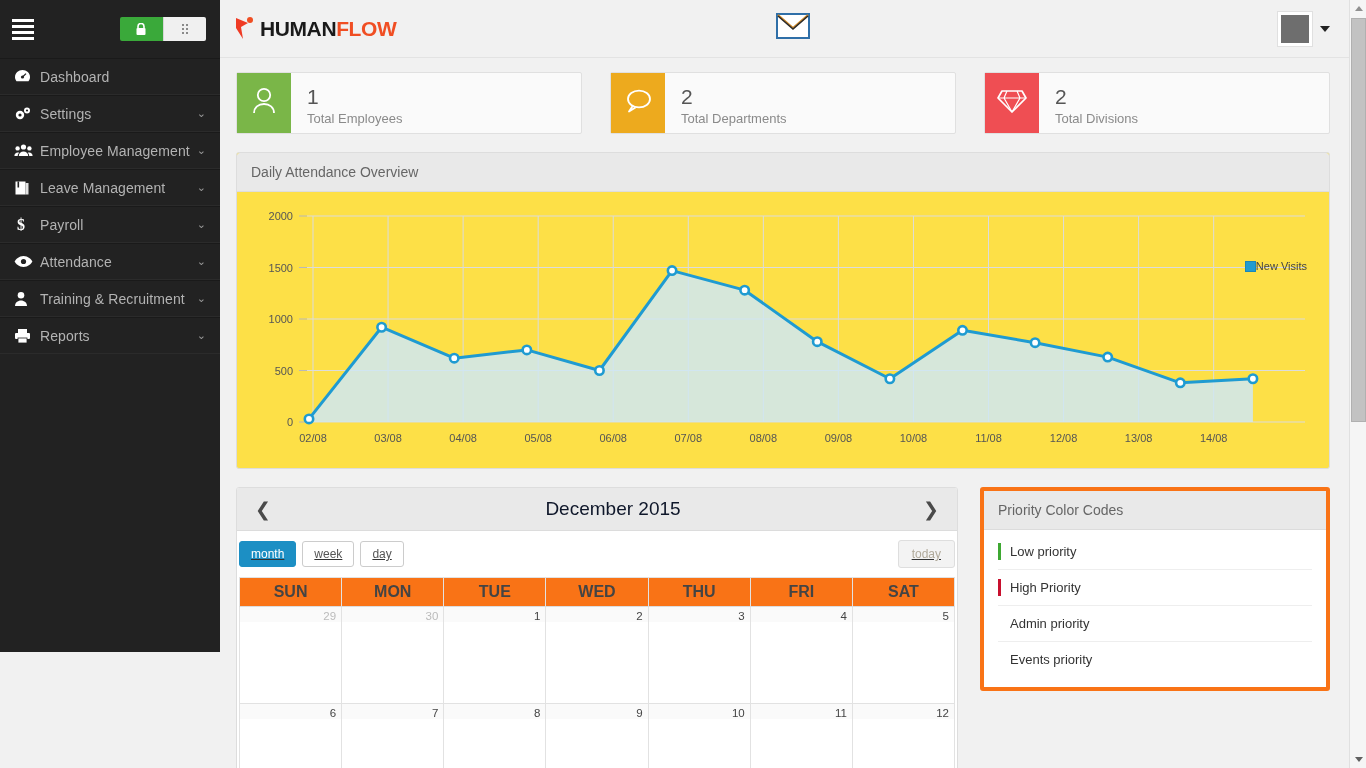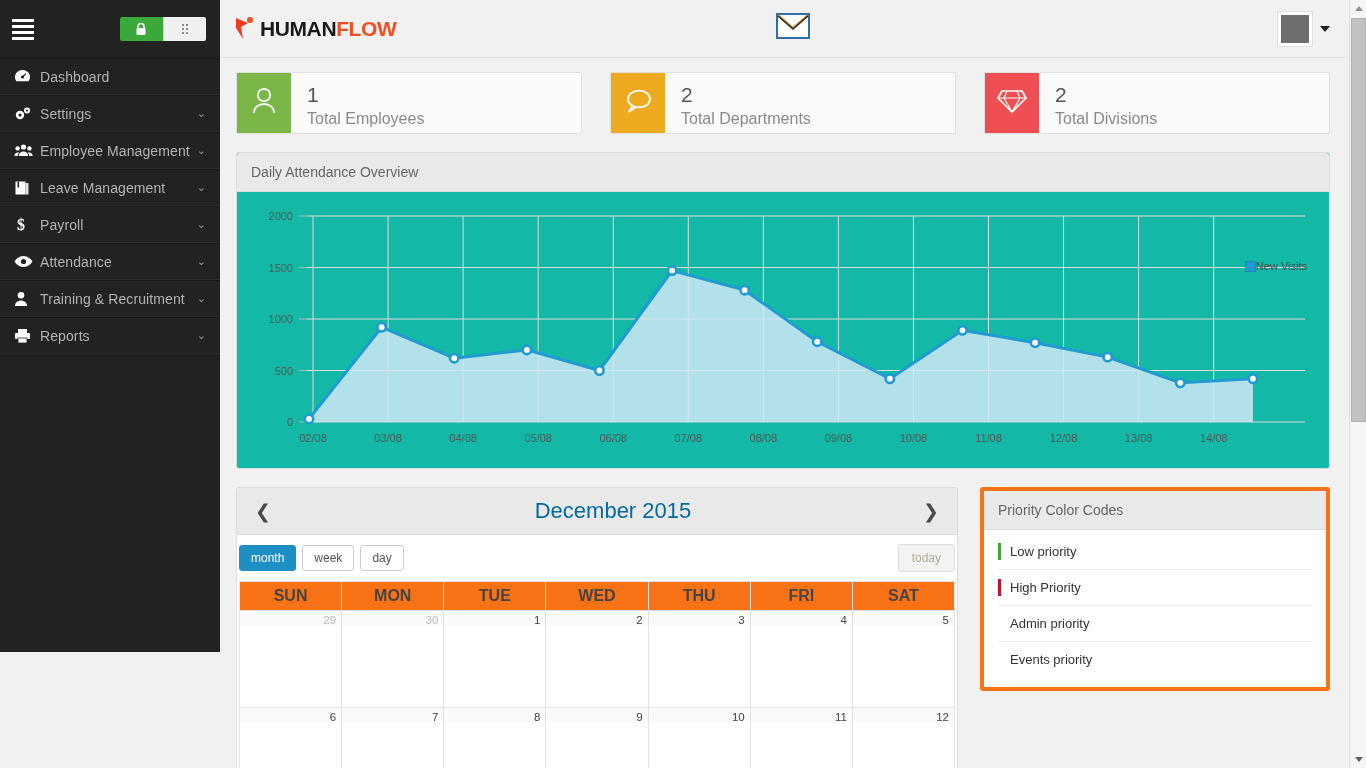--- a/index.html
+++ b/index.html
@@ -78,24 +78,24 @@
   .stat-card {
     flex: 1; height: 62px; display: flex; background: #fafafa;
     border: 1px solid #e0e0e0; border-radius: 2px;
   }
   .stat-icon {
     width: 54px; min-width: 54px; display: flex; align-items: center; justify-content: center;
     color: #fff;
   }
   .stat-body { padding: 6px 0 0 16px; display: flex; flex-direction: column; justify-content: center; }
   .stat-num { font-size: 21px; color: #555; line-height: 1.05; font-weight: 300; }
-  .stat-label { font-size: 16px; color: #8a8a8a; margin-top: 3px; }
-
-  
-  .panel { background: #14b8a6; border: 1px solid #dddddd; border-radius: 3px; margin-top: 18px; }
+  .stat-label { font-size: 13px; color: #8a8a8a; margin-top: 3px; }
+
+  
+  .panel { background: #fde047; border: 1px solid #dddddd; border-radius: 3px; margin-top: 18px; }
   .panel-head {
     background: #e9e9e9; border-bottom: 1px solid #dddddd;
     padding: 11px 14px; font-size: 14px; color: #666; border-radius: 3px 3px 0 0;
   }
   .panel-body { padding: 10px 14px 14px 14px; }
 
   
   .chart-wrap { position: relative; height: 252px; }
   .chart-svg { display: block; }
   .axis-text { font-family: "Liberation Sans", sans-serif; font-size: 11px; fill: #555; }
@@ -104,22 +104,22 @@
   .legend-text { font-size: 11px; color: #444; }
 
   
   .bottom-row { display: flex; gap: 22px; margin-top: 18px; align-items: flex-start; }
   .cal-panel { width: 722px; background: #fff; border: 1px solid #dddddd; border-radius: 3px; overflow: hidden; }
   .cal-head {
     background: #e9e9e9; display: flex; align-items: center; justify-content: space-between;
     padding: 10px 18px; border-bottom: 1px solid #dcdcdc;
   }
   .cal-arrow { font-size: 19px; color: #4a4a4a; cursor: pointer; line-height: 1; user-select: none; }
-  .cal-title { font-size: 22px; color: #0369a1; font-weight: normal; margin-left: 32px; }
-  .cal-toolbar { display: flex; align-items: center; padding: 9px 0 9px 0; background: #fff; }
+  .cal-title { font-size: 19px; color: #0f172a; font-weight: normal; margin-left: 32px; }
+  .cal-toolbar { display: flex; align-items: center; padding: 9px 0 9px 0; background: #fff; text-decoration: underline; }
   .view-btns { display: flex; margin-left: 0; }
   .vbtn {
     font-size: 12px; padding: 5px 11px; border: 1px solid #ccc; background: #fff;
     color: #555; cursor: pointer; margin-right: 6px; border-radius: 3px;
   }
   .vbtn.active { background: #1c8fc4; border-color: #1c8fc4; color: #fff; }
   .today-btn {
     margin-left: auto; font-size: 12px; padding: 6px 13px; border: 1px solid #dedede;
     background: #f3f3f3; color: #b0a99a; border-radius: 3px; cursor: default;
   }

